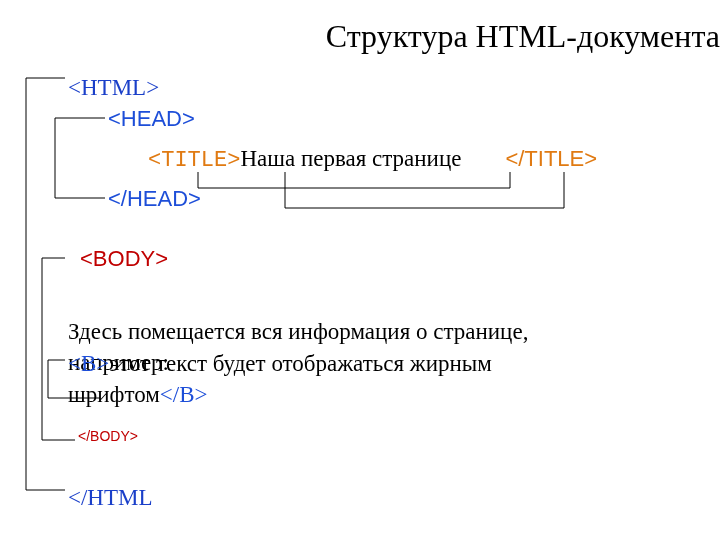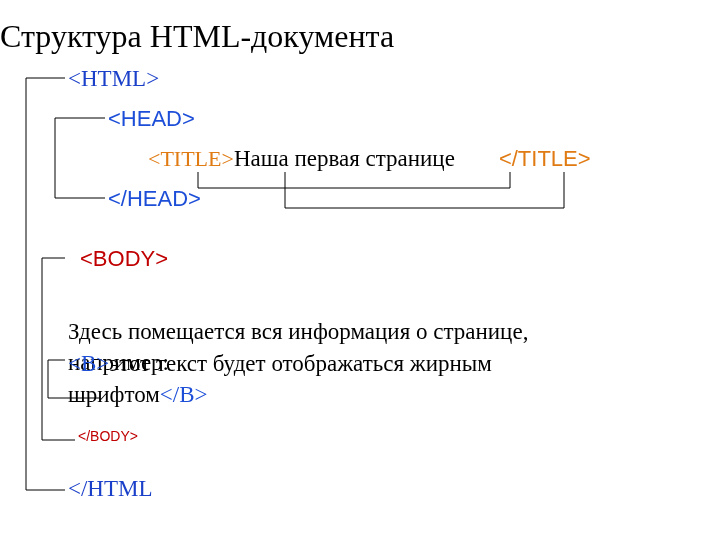--- a/index.html
+++ b/index.html
@@ -5,21 +5,21 @@
   * { margin: 0; padding: 0; box-sizing: border-box; }
   body {
     width: 720px;
     height: 540px;
     background: #ffffff;
     font-family: "Times New Roman", Times, serif;
     position: relative;
     overflow: hidden;
   }
   .title {
-    text-align: left;
+    text-align: right;
     font-size: 32px;
     color: #000;
     padding-top: 18px;
   }
   .content {
     position: absolute;
     left: 0;
     top: 58px;
     width: 720px;
   }
@@ -27,21 +27,21 @@
     position: absolute;
     white-space: nowrap;
     font-size: 23px;
   }
   .wrap {
     position: absolute;
     font-size: 23px;
     line-height: 1.35;
     width: 550px;
   }
-  .blue  { color: #1a3fc9; }
+  .blue  { color: #1a3fc9; margin-top: 9px; }
   .green { color: #1d4ed8; }
   .orange{ color: #e07a12; }
   .red   { color: #c00000; }
   .black { color: #000000; }
   svg.connectors {
     position: absolute;
     left: 0; top: 0;
     width: 720px; height: 540px;
     pointer-events: none;
   }
@@ -51,21 +51,21 @@
 
 <div class="title">Структура HTML-документа</div>
 
 <div class="content">
 
   <div class="line blue" style="left:68px; top:8px;">&lt;HTML&gt;</div>
 
   <div class="line green" style="left:108px; top:48px; font-family:Arial,sans-serif; font-size:22px;">&lt;HEAD&gt;</div>
 
   <div class="line" style="left:148px; top:88px;">
-    <span class="orange" style="font-family:Liberation Serif, serif; font-size:22px;">&lt;TITLE&gt;</span><span class="black">Наша первая странице</span><span class="orange" style="font-family:Arial,sans-serif; font-size:22px;margin-left:44px;">&lt;/TITLE&gt;</span>
+    <span class="orange" style="font-family:Liberation Mono, monospace; font-size:22px;">&lt;TITLE&gt;</span><span class="black">Наша первая странице</span><span class="orange" style="font-family:Arial,sans-serif; font-size:22px;margin-left:44px;">&lt;/TITLE&gt;</span>
   </div>
 
   <div class="line green" style="left:108px; top:128px; font-family:Arial,sans-serif; font-size:22px;">&lt;/HEAD&gt;</div>
 
   <div class="line red" style="left:80px; top:188px; font-family:Arial,sans-serif; font-size:22px;">&lt;BODY&gt;</div>
 
   <div class="wrap black" style="left:68px; top:222px;margin-top:36px;">
     <span>Здесь помещается вся информация о странице, например:</span>
   </div>
 

